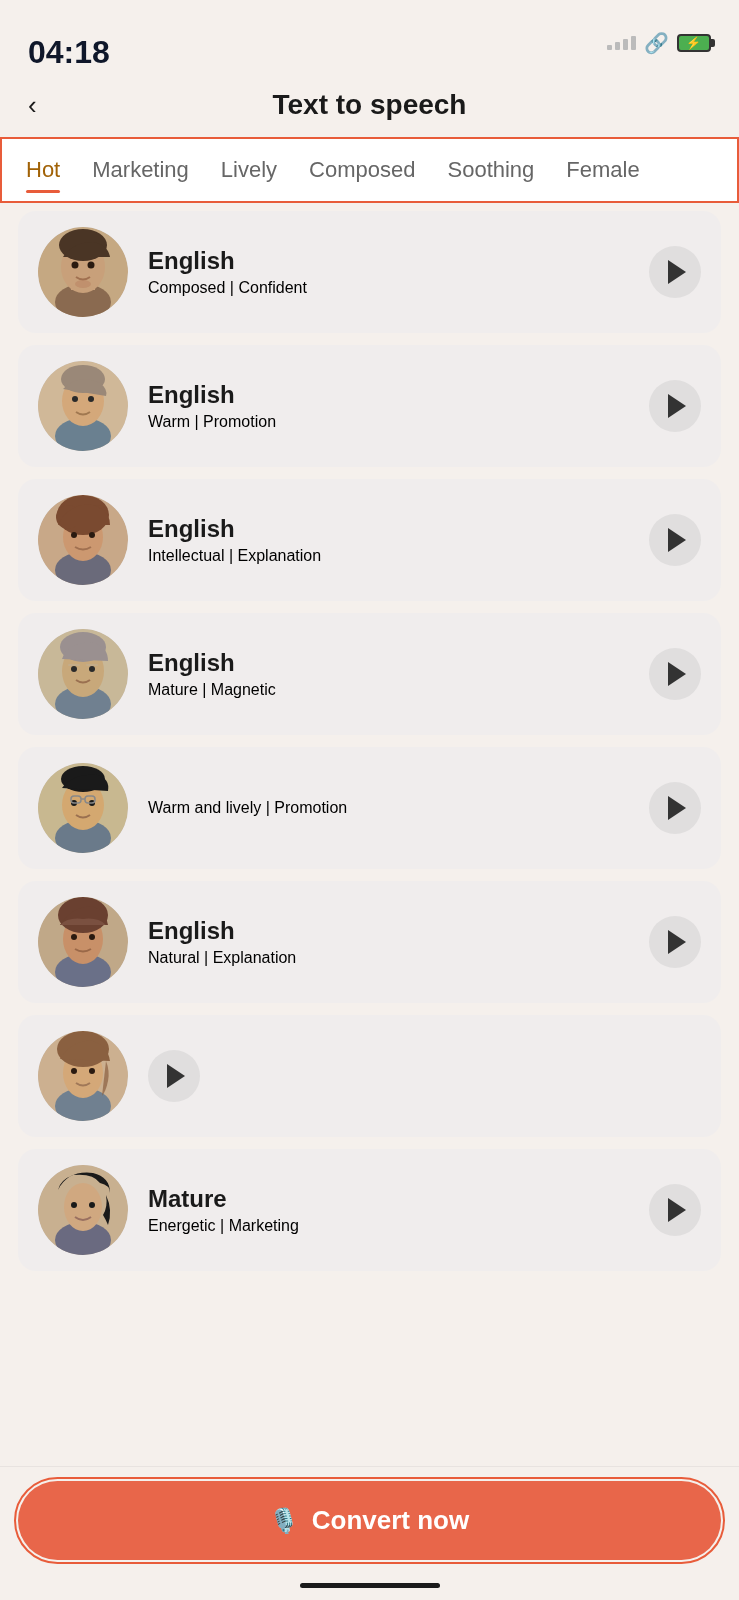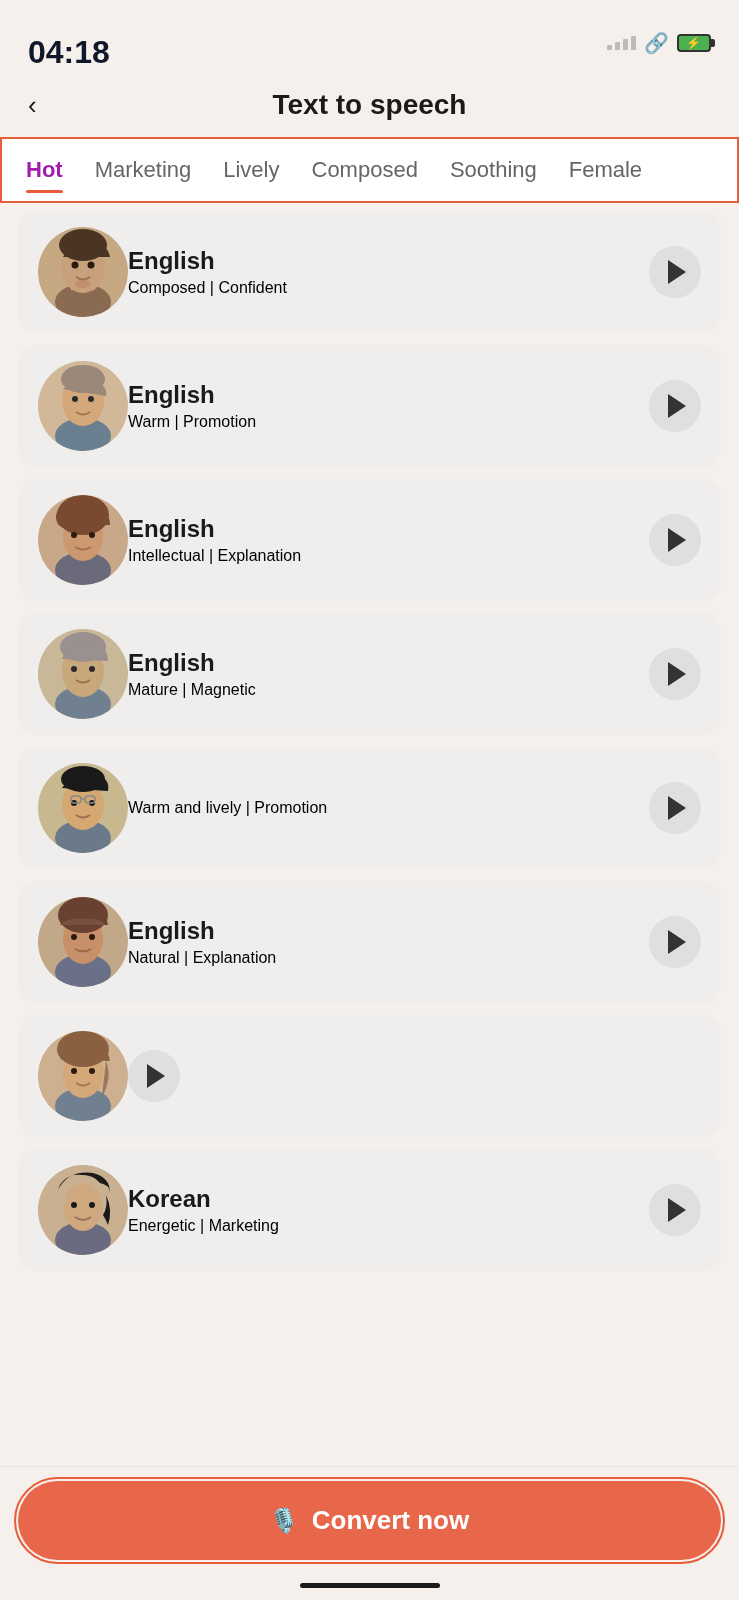--- a/index.html
+++ b/index.html
@@ -109,22 +109,22 @@
     .tab-item {
       padding: 18px 16px;
       font-size: 22px;
       color: #666;
       white-space: nowrap;
       cursor: pointer;
       position: relative;
       flex-shrink: 0;
     }
     .tab-item.active {
-      color: #a21caf;
-      font-weight: 700;
+      color: #a16207;
+      font-weight: 400;
       text-align: center;
     }
     .tab-item.active::after {
       content: '';
       position: absolute;
       bottom: 8px;
       left: 16px;
       right: 16px;
       height: 3px;
       background: #e85c3a;
@@ -139,20 +139,21 @@
       gap: 12px;
       padding-bottom: 120px;
     }
 
     .voice-card {
       background: #f0eded;
       border-radius: 18px;
       display: flex;
       align-items: center;
       padding: 16px 20px;
+      gap: 20px;
     }
 
     .voice-info {
       flex: 1;
     }
     .voice-lang {
       font-size: 24px;
       font-weight: 600;
       color: #1a1a1a;
       margin-bottom: 4px;
@@ -444,21 +445,21 @@
         <ellipse cx="45" cy="75" rx="28" ry="18" fill="#6a6a80"></ellipse>
         <ellipse cx="45" cy="42" rx="19" ry="24" fill="#d0a880"></ellipse>
         <path d="M20 25 Q30 5 55 8 Q72 12 72 28 Q72 20 62 18 Q55 8 35 10 Q22 15 20 25Z" fill="#1a1a1a"></path>
         <path d="M68 30 Q75 45 70 60 Q68 55 65 50 Q70 42 68 30Z" fill="#1a1a1a"></path>
         <circle cx="36" cy="40" r="3" fill="#1a1a1a"></circle>
         <circle cx="54" cy="40" r="3" fill="#1a1a1a"></circle>
         <path d="M37 52 Q45 58 53 52" stroke="#9a7060" stroke-width="2" fill="none"></path>
       </svg>
     </div>
     <div class="voice-info">
-      <div class="voice-lang">Korean</div>
+      <div class="voice-lang">Mature</div>
       <div class="voice-tags">Energetic | Marketing</div>
     </div>
     <div class="play-btn">
       <div class="play-icon"></div>
     </div>
   </div>
 
 </div>
 
 <div class="convert-bar">

